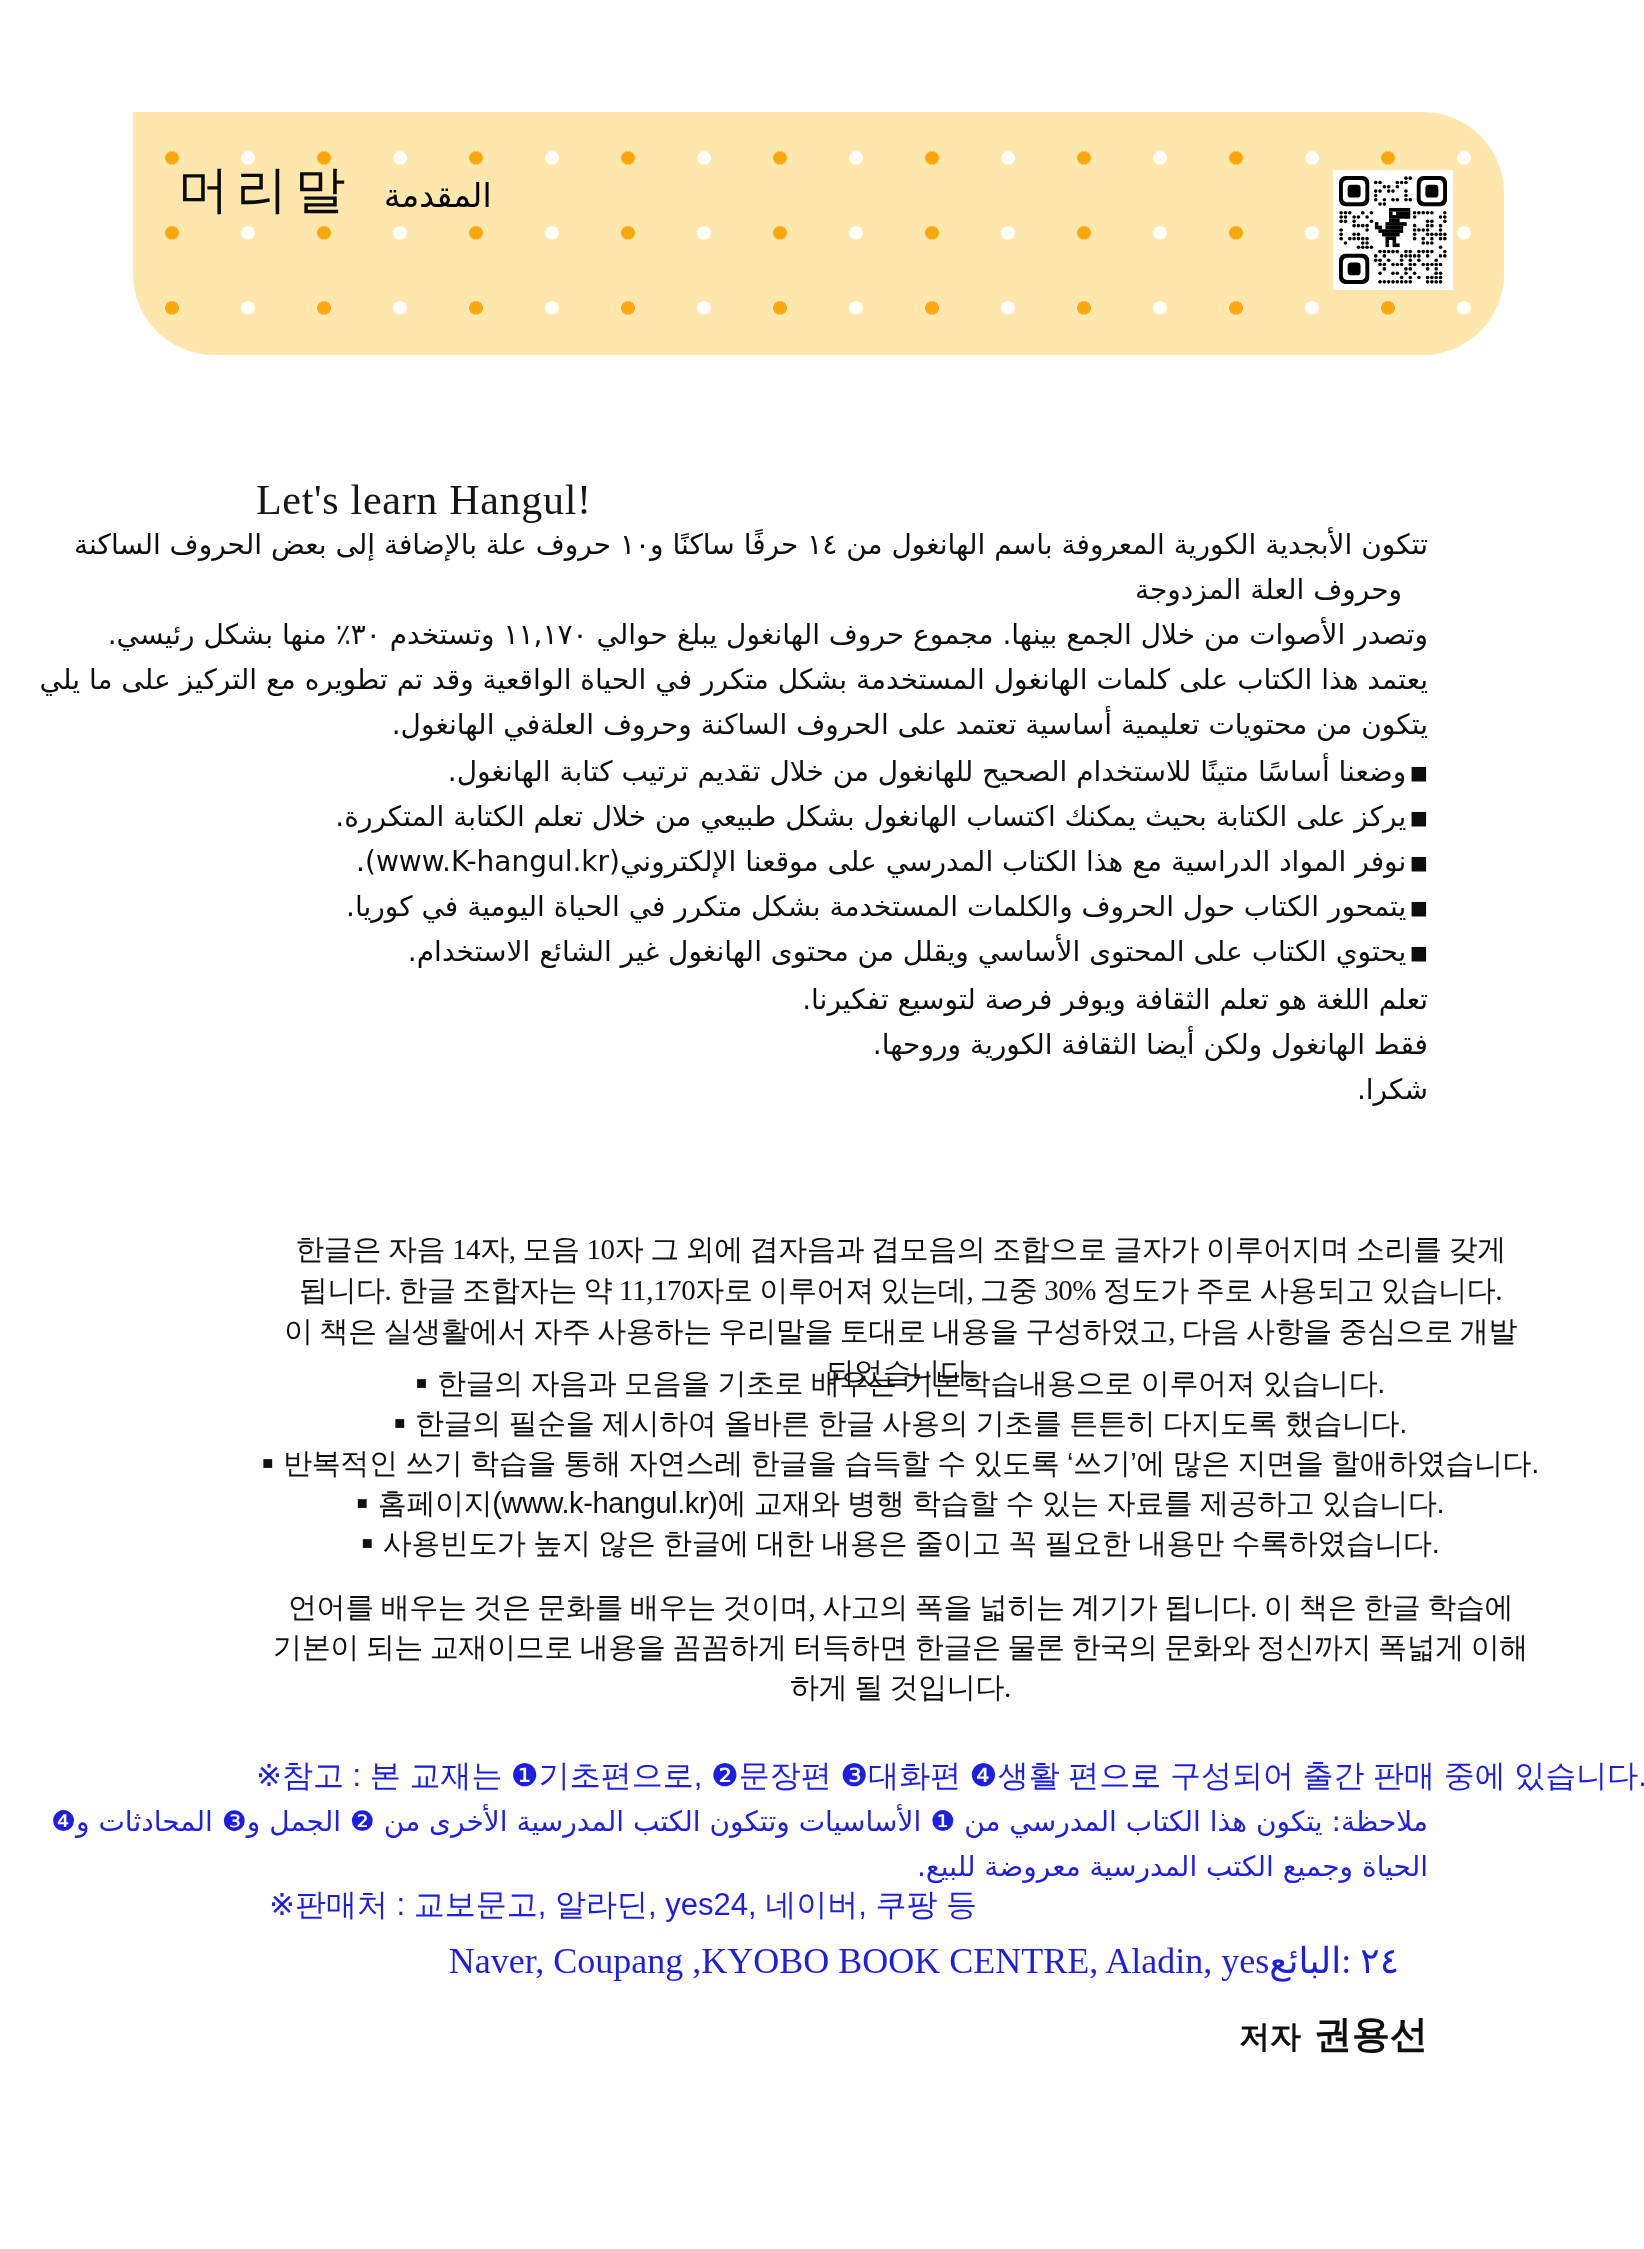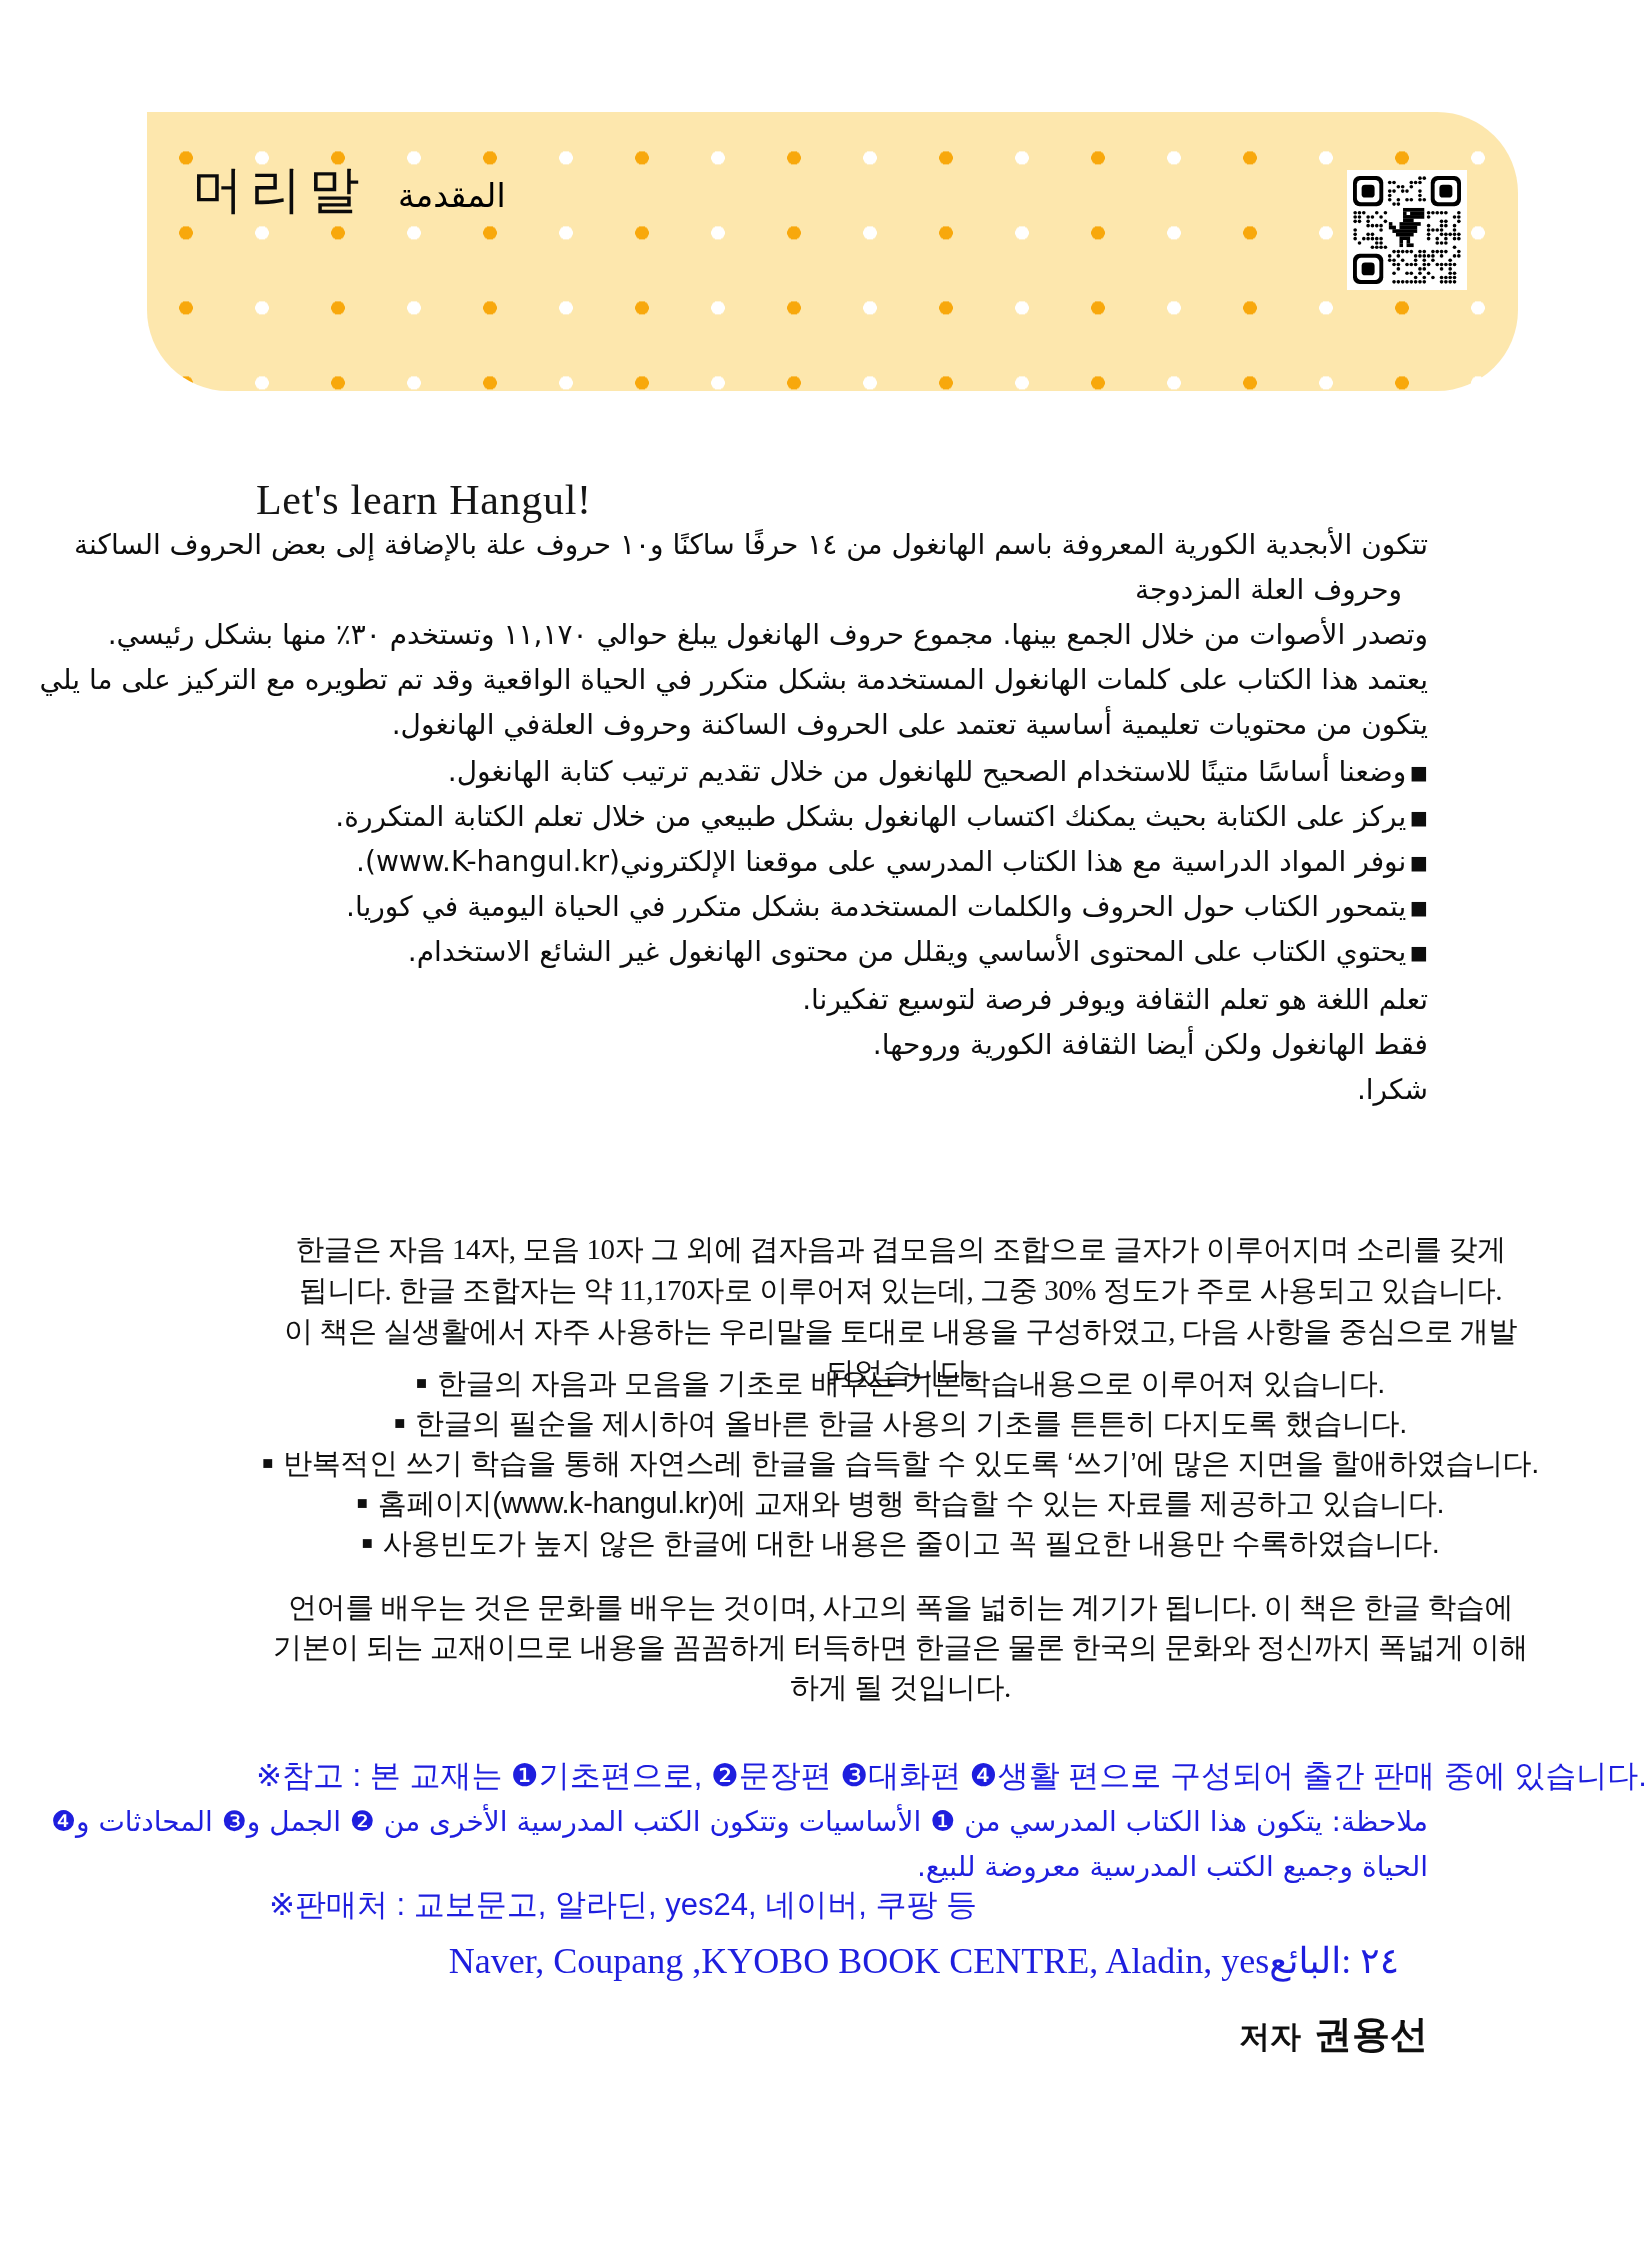--- a/index.html
+++ b/index.html
@@ -1,20 +1,20 @@
 <!DOCTYPE html>
 <html lang="ko" style="font-size:11.7px"><head>
 <meta charset="utf-8">
 <style>
   html,body{margin:0;padding:0;background:#ffffff;}
   #page{position:relative;width:1644px;height:2250px;background:#ffffff;overflow:hidden;
         font-family:"Liberation Sans","DejaVu Sans",sans-serif;color:#111;}
 
   
-  #banner{position:absolute;left:147px;top:112px;width:1371px;height:279px;
+  #banner{position:absolute;left:133px;top:112px;width:1371px;height:243px;
     background-color:#FDE7AD;
     background-image:
       radial-gradient(circle,#F8A80C 0 6.6px,rgba(0,0,0,0) 7px),
       radial-gradient(circle,#ffffff 0 6.6px,rgba(0,0,0,0) 7px);
     background-size:152px 75px,152px 75px;
     background-position:-37px 8.4px,39px 8.4px;
     border-radius:0 81px 81px 81px;text-decoration:underline;}
   #banner-titles{position:absolute;left:45px;top:44px;display:flex;align-items:baseline;}
   .banner-title-ko{font-size:51px;letter-spacing:7.3px;font-weight:500;color:#0b0b0b;
     font-family:"Liberation Sans","DejaVu Sans",sans-serif;}

